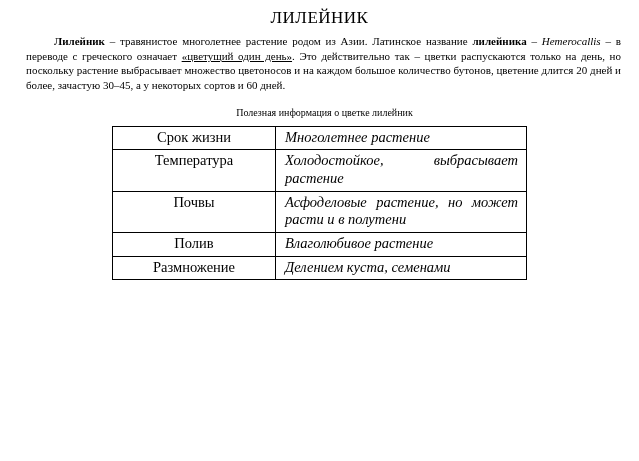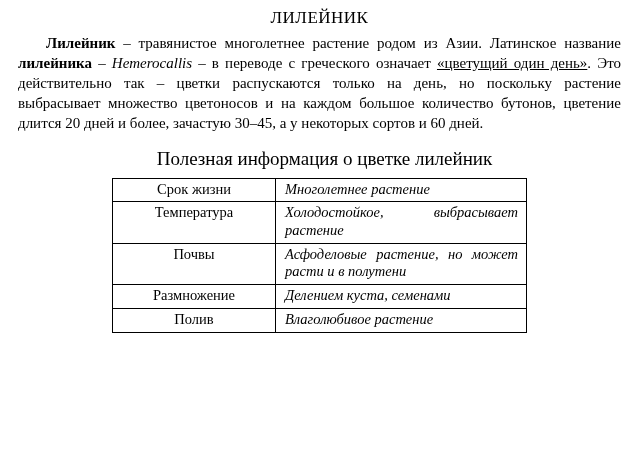--- a/index.html
+++ b/index.html
@@ -22,40 +22,40 @@
     padding: 6px 18px 8px 18px;
   }
   .doc-title {
     text-align: center;
     font-size: 17px;
     letter-spacing: 0.5px;
     margin: 2px 0 6px 0;
     font-weight: normal;
   }
   .body-par {
-    font-size: 15px;
+    font-size: 11px;
     line-height: 1.33;
     text-align: justify;
     text-justify: inter-word;
     text-indent: 28px;
-    margin: 0 0 6px 0;
+    margin: 0 0 6px 8px;
     hyphens: none;
   }
   .body-par b {
     font-weight: bold;
   }
   .body-par i {
     font-style: italic;
   }
   .u {
     text-decoration: underline;
   }
   .table-caption {
     text-align: center;
-    font-size: 19px;
+    font-size: 10px;
     margin: 14px 0 8px 0;
     padding-left: 10px;
   }
   .info-table {
     border-collapse: collapse;
     margin: 0 auto;
     width: 415px;
     table-layout: fixed;
   }
   .info-table td {
@@ -99,23 +99,23 @@
       </tr>
       <tr>
         <td class="label">Температура</td>
         <td class="value">Холодостойкое, выбрасывает растение</td>
       </tr>
       <tr>
         <td class="label">Почвы</td>
         <td class="value">Асфоделовые растение, но может расти и в полутени</td>
       </tr>
       <tr>
+        <td class="label">Полив</td>
+        <td class="value">Влаголюбивое растение</td>
+      </tr>
+      <tr>
         <td class="label">Размножение</td>
         <td class="value">Делением куста, семенами</td>
-      </tr>
-      <tr>
-        <td class="label">Полив</td>
-        <td class="value">Влаголюбивое растение</td>
       </tr>
     </tbody>
   </table>
 
 </div>
 
 </body></html>

